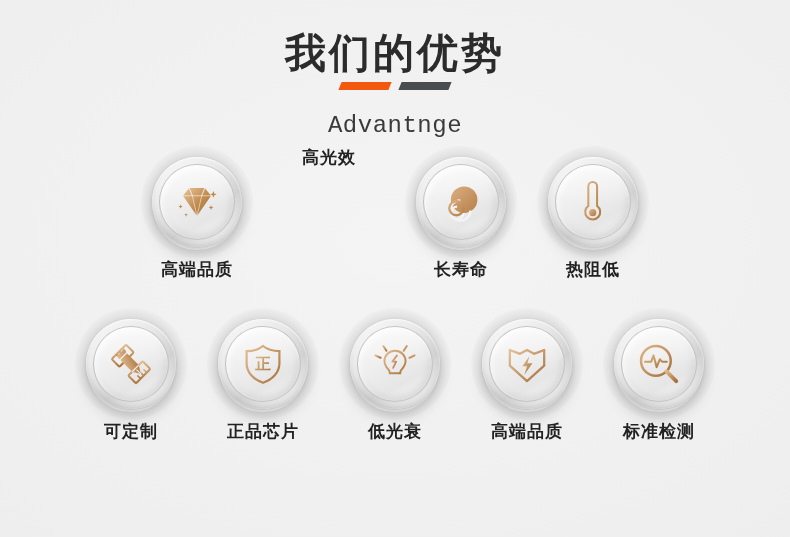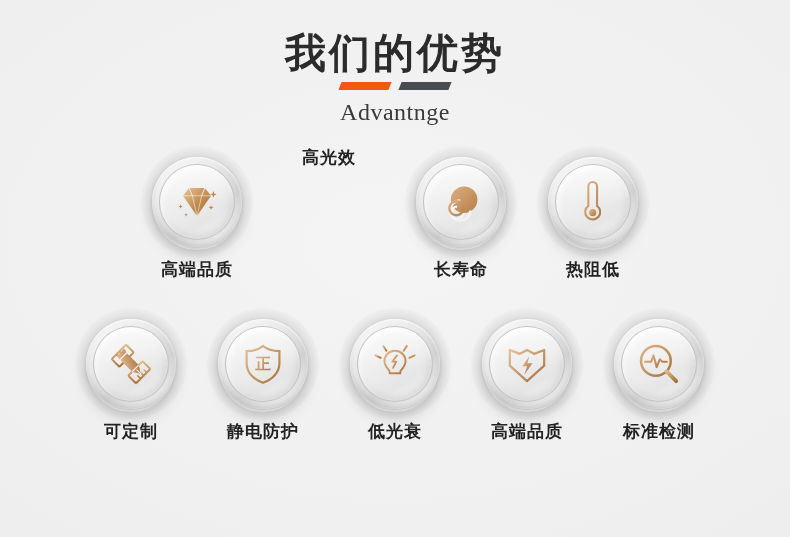--- a/index.html
+++ b/index.html
@@ -51,27 +51,27 @@
     position: absolute;
     top: 0;
     height: 8px;
     width: 50px;
     transform: skewX(-22deg);
   }
   .divider .bar-left  { left: 0;   background: #f4580e; }
   .divider .bar-right { right: 0;  background: #4a4d50; }
 
   .subtitle {
-    margin-top: 6px;
+    margin-top: 20px;
     font-size: 24px;
     line-height: 30px;
     color: #3a3a3a;
     font-weight: 400;
     letter-spacing: 0.5px;
-    font-family: Liberation Serif, serif;
+    font-family: Liberation Mono, monospace;
   }
 
   
   .grid {
     position: absolute;
     top: 146px;
     left: 0;
     width: 790px;
   }
 
@@ -327,21 +327,21 @@
                     <stop offset="0%" stop-color="#e5bf95"></stop>
                     <stop offset="100%" stop-color="#a8723b"></stop>
                   </linearGradient>
                 </defs>
                 <path d="M32 9 C26 14 18 15.5 11 15.5 L11 31 C11 43 20 52 32 56 C44 52 53 43 53 31 L53 15.5 C46 15.5 38 14 32 9 Z" fill="none" stroke="url(#g7)" stroke-width="2.8"></path>
                 <text x="32" y="39" text-anchor="middle" font-family="DejaVu Sans, sans-serif" font-size="20" font-weight="bold" fill="url(#g7)">正</text>
               </svg>
             </div>
           </div>
         </div>
-        <div class="label">静电防护</div>
+        <div class="label">正品芯片</div>
       </div>
 
       <div class="cell">
         <div class="orb">
           <div class="orb-ring">
             <div class="orb-inner">
               <svg class="icon-svg" viewBox="0 0 64 64">
                 <defs>
                   <linearGradient id="g8" x1="0" y1="0" x2="1" y2="1">
                     <stop offset="0%" stop-color="#e3bb8f"></stop>

